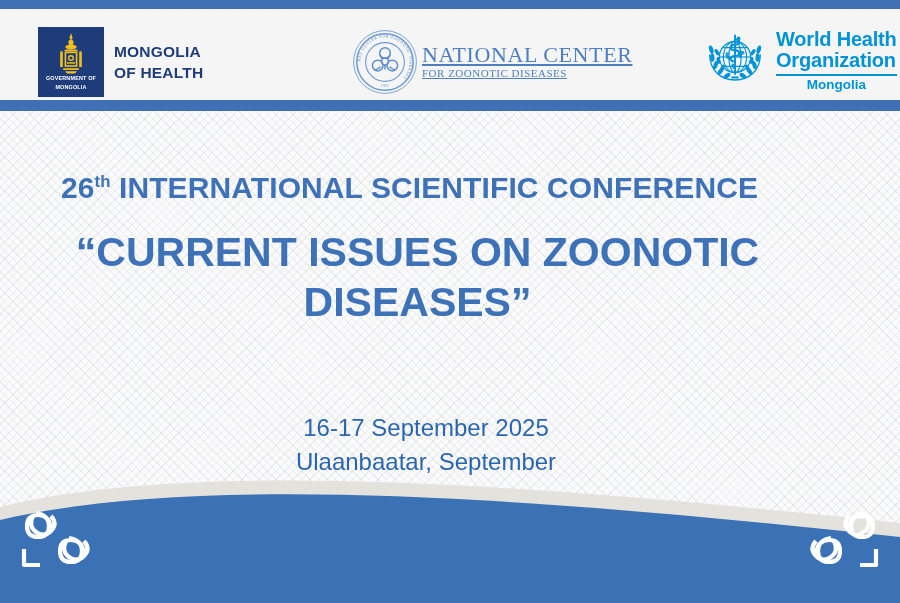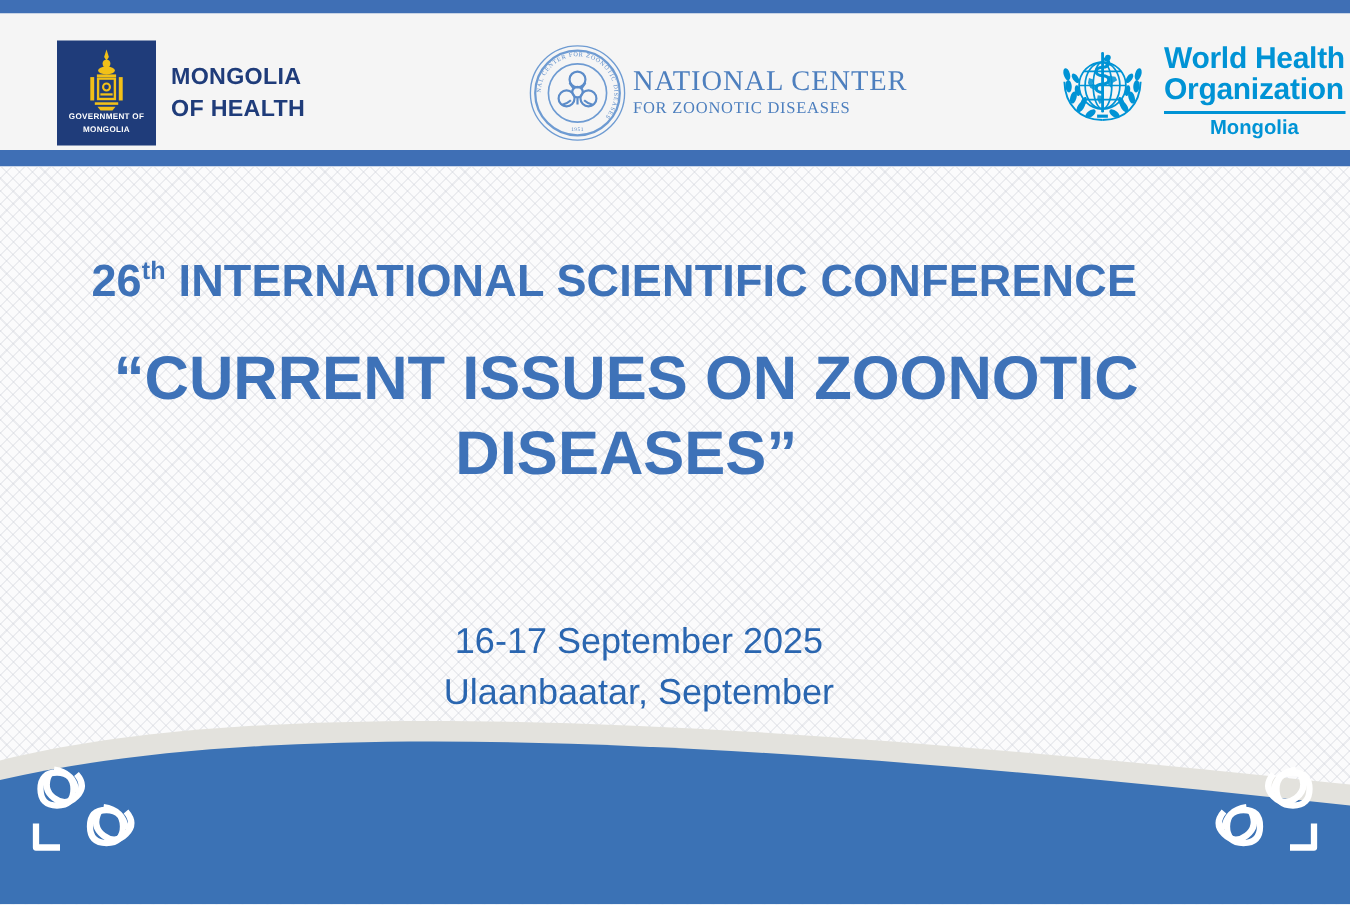--- a/index.html
+++ b/index.html
@@ -95,29 +95,31 @@
     width: 66px;
     height: 66px;
     position: relative;
   }
   .ncz-text {
     margin-left: 4px;
     color: #4d7fbe;
     font-family: "Liberation Serif", serif;
   }
   .ncz-line1 {
-    font-size: 19px;
+    font-size: 22px;
     letter-spacing: 0.6px;
     line-height: 1.05;
+    text-decoration: underline;
   }
   .ncz-line2 {
     font-size: 11px;
     letter-spacing: 0.5px;
     line-height: 1.25;
     margin-top: 1px;
+    text-decoration: underline;
   }
 
   
   .who-emblem { width: 66px; height: 62px; }
   .who-text {
     margin-left: 8px;
     color: #0093d5;
   }
   .who-name {
     font-size: 20px;

